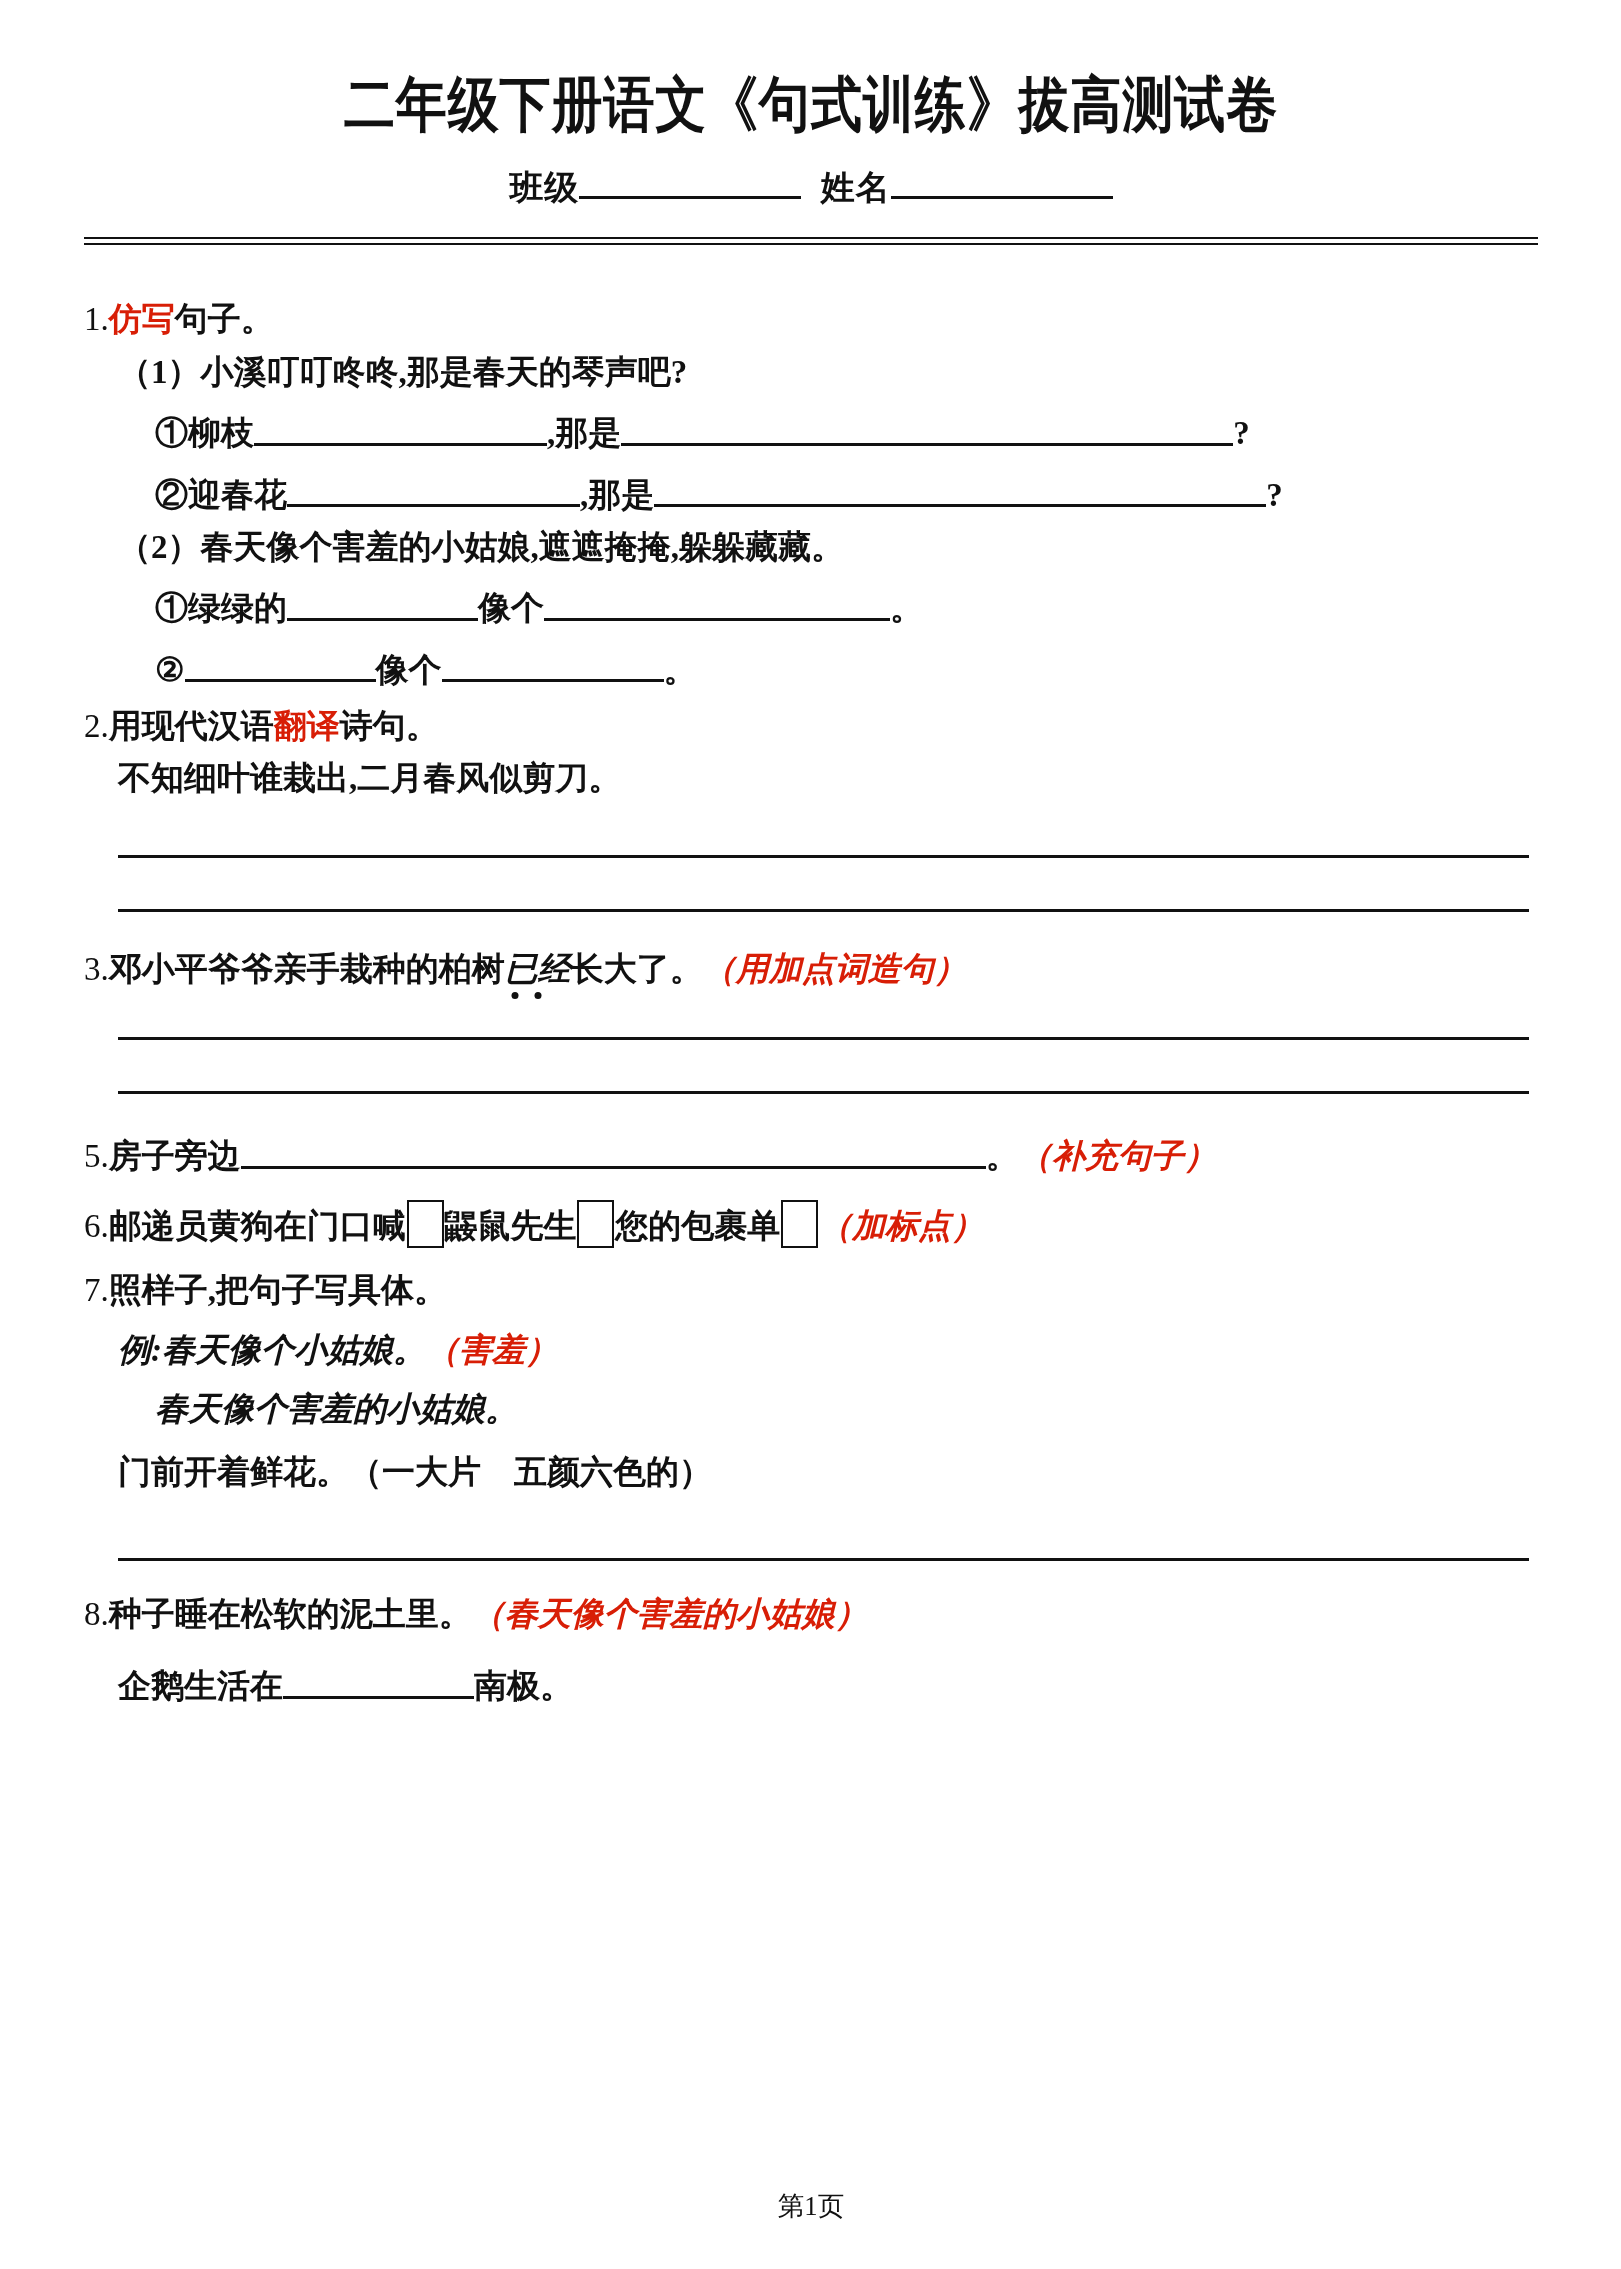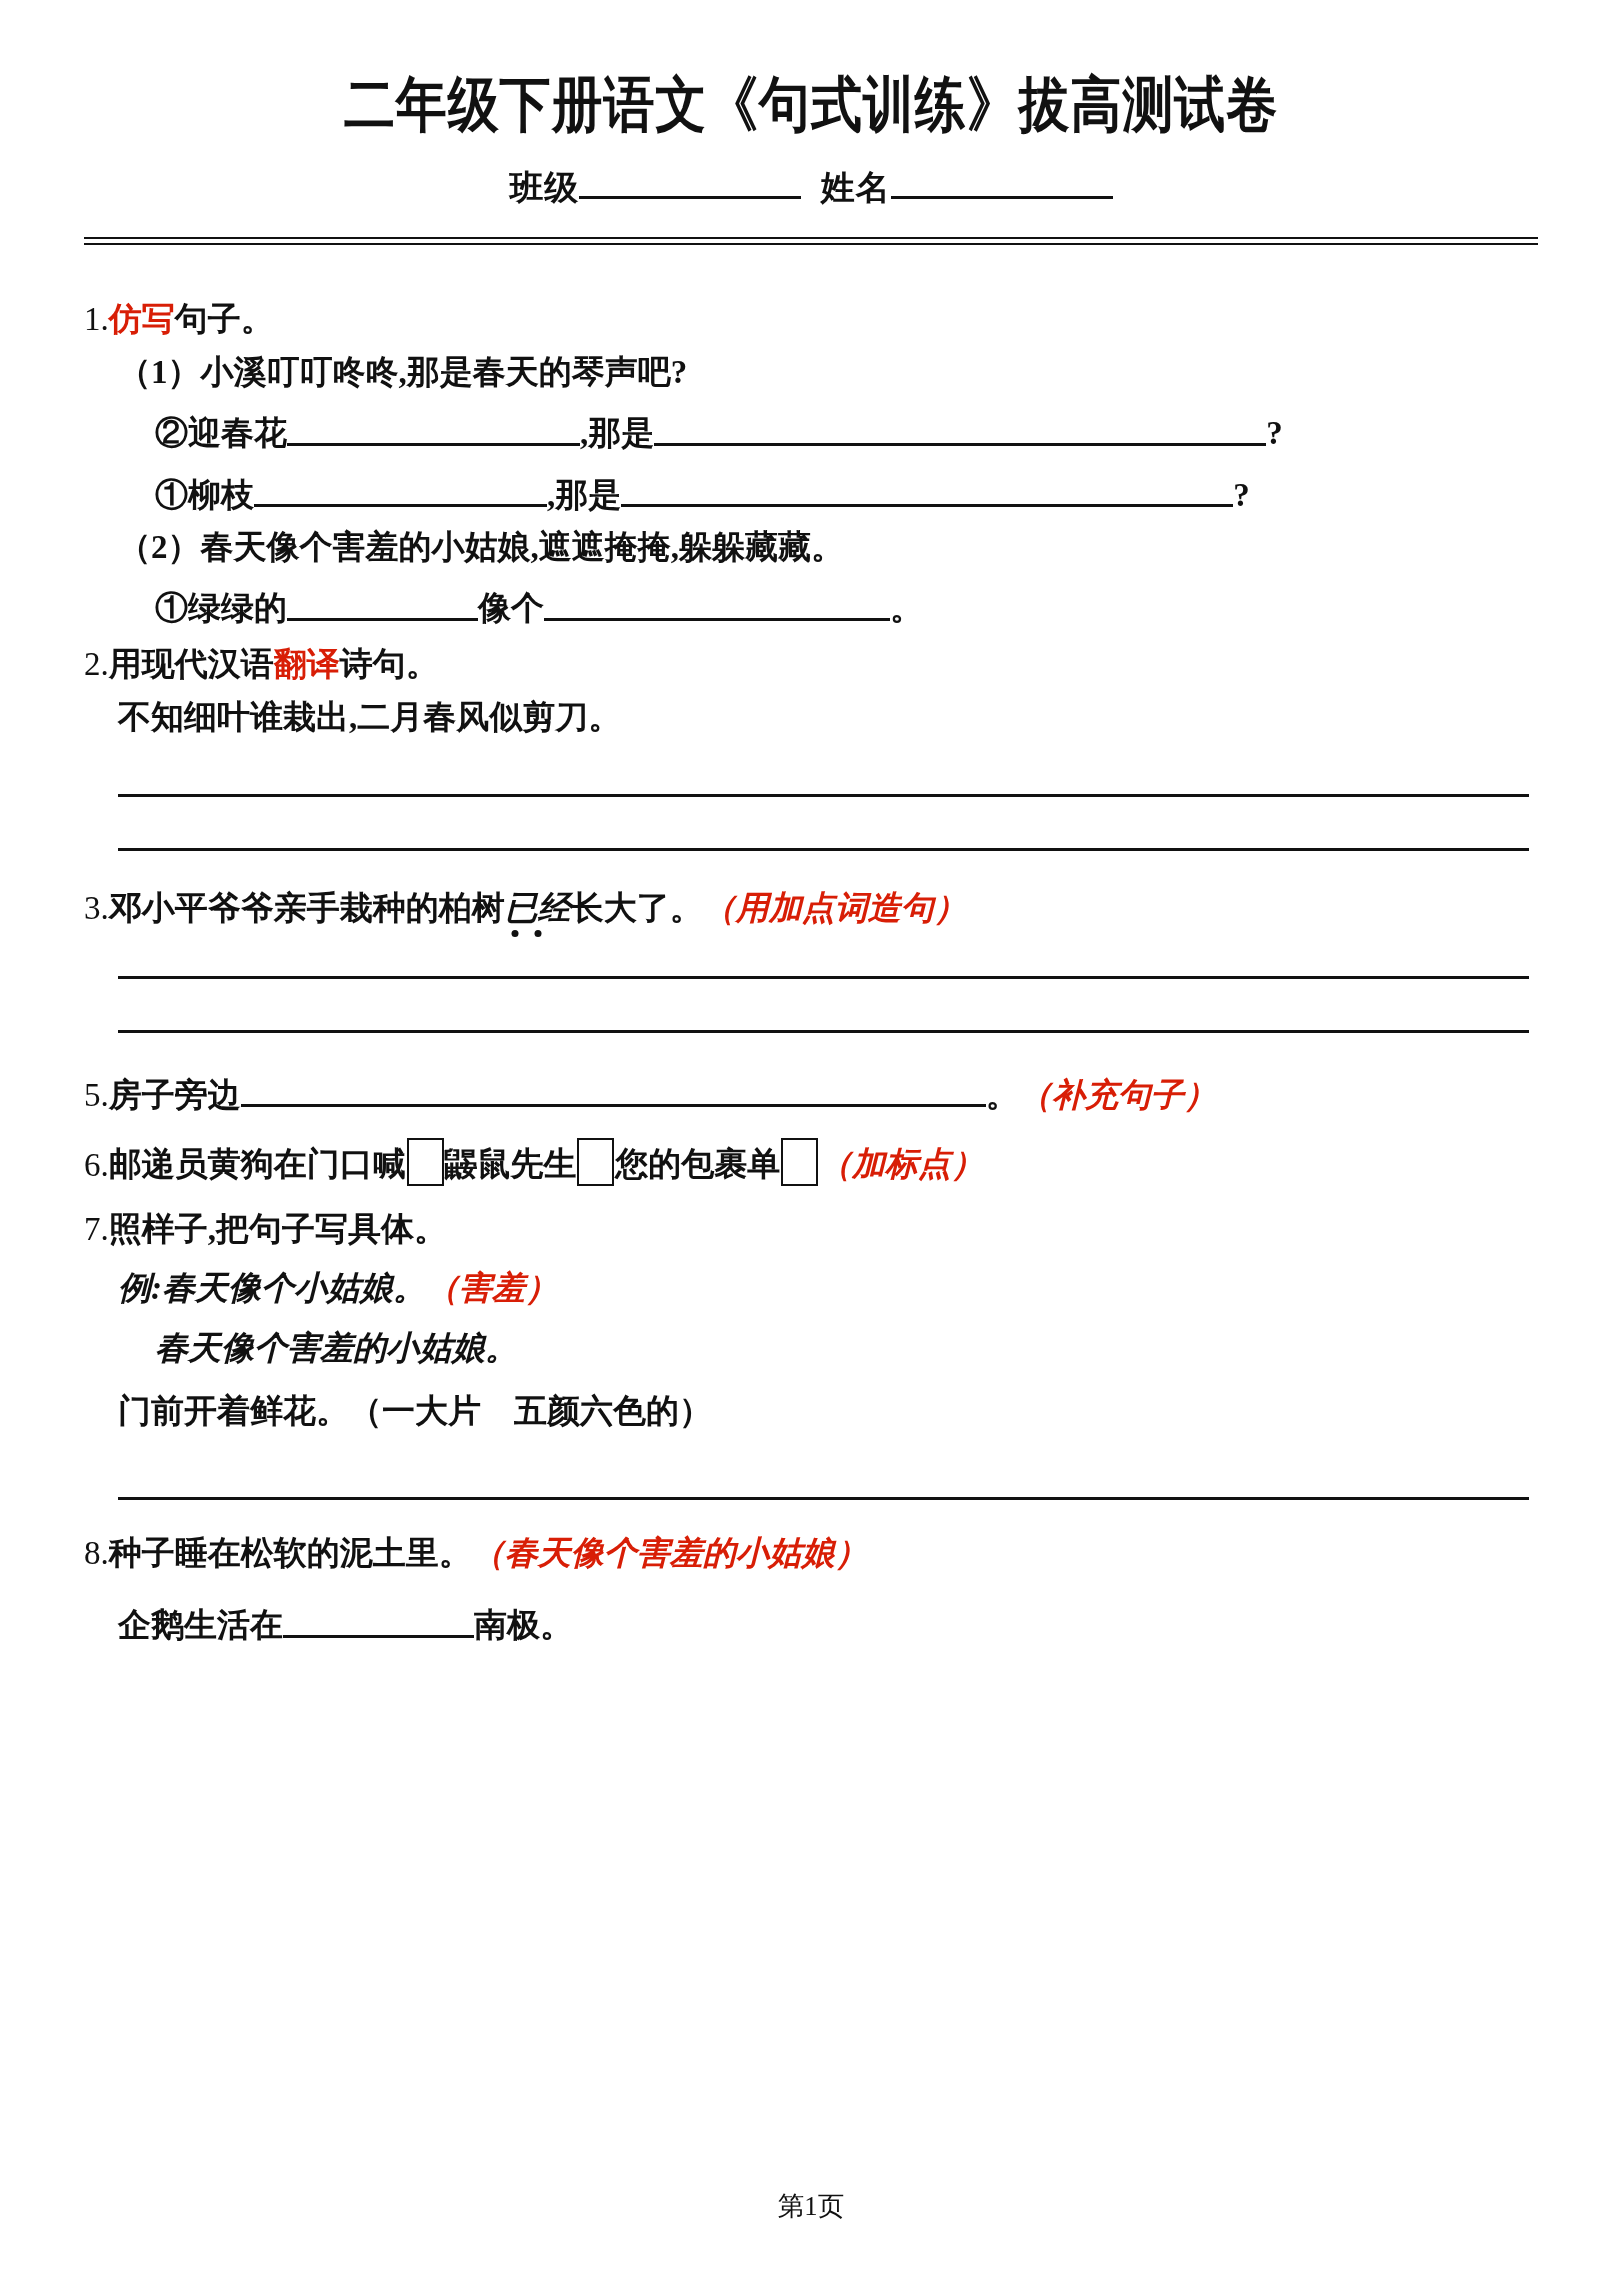--- a/index.html
+++ b/index.html
@@ -183,35 +183,38 @@
 
     <div class="q first">
       <span class="qnum">1.</span><span class="red">仿写</span><span>句子。</span>
     </div>
 
     <div class="sub ind1">
       <span>（1）小溪叮叮咚咚,那是春天的琴声吧?</span>
     </div>
 
     <div class="sub ind2">
+      <span>①</span><span>柳枝</span><span class="blank b-xl"></span><span>,那是</span><span class="blank b-wide"></span><span>?</span>
+    </div>
+
+    <div class="sub ind2">
       <span>②</span><span>迎春花</span><span class="blank b-xl"></span><span>,那是</span><span class="blank b-wide"></span><span>?</span>
-    </div>
-
-    <div class="sub ind2">
-      <span>①</span><span>柳枝</span><span class="blank b-xl"></span><span>,那是</span><span class="blank b-wide"></span><span>?</span>
     </div>
 
     <div class="sub ind1">
       <span>（2）春天像个害羞的小姑娘,遮遮掩掩,躲躲藏藏。</span>
     </div>
 
     <div class="sub ind2">
       <span>①</span><span>绿绿的</span><span class="blank b-md"></span><span>像个</span><span class="blank b-xxl"></span><span>。</span>
     </div>
 
+    <div class="sub ind2">
+      <span>②</span><span class="blank b-md"></span><span>像个</span><span class="blank b-lg"></span><span>。</span>
+    </div>
 
     <div class="q">
       <span class="qnum">2.</span><span>用现代汉语</span><span class="red">翻译</span><span>诗句。</span>
     </div>
 
     <div class="sub ind1">
       <span>不知细叶谁栽出,二月春风似剪刀。</span>
     </div>
 
     <div class="ruleline rule-gap-a"></div>

